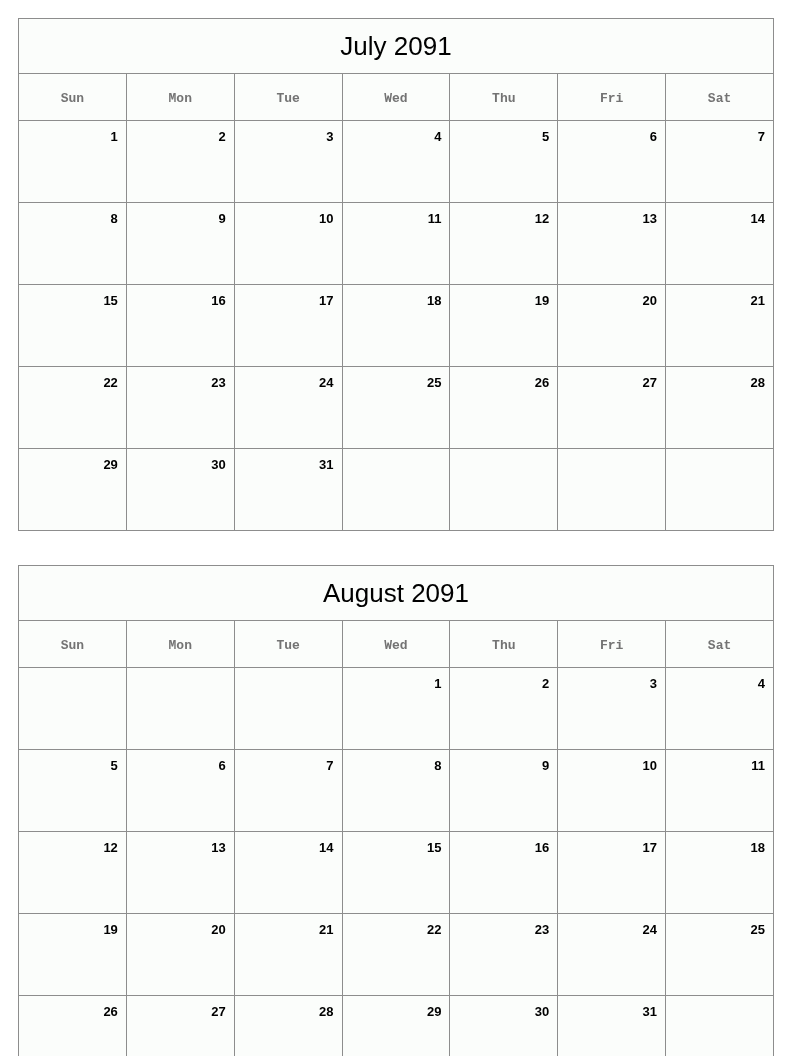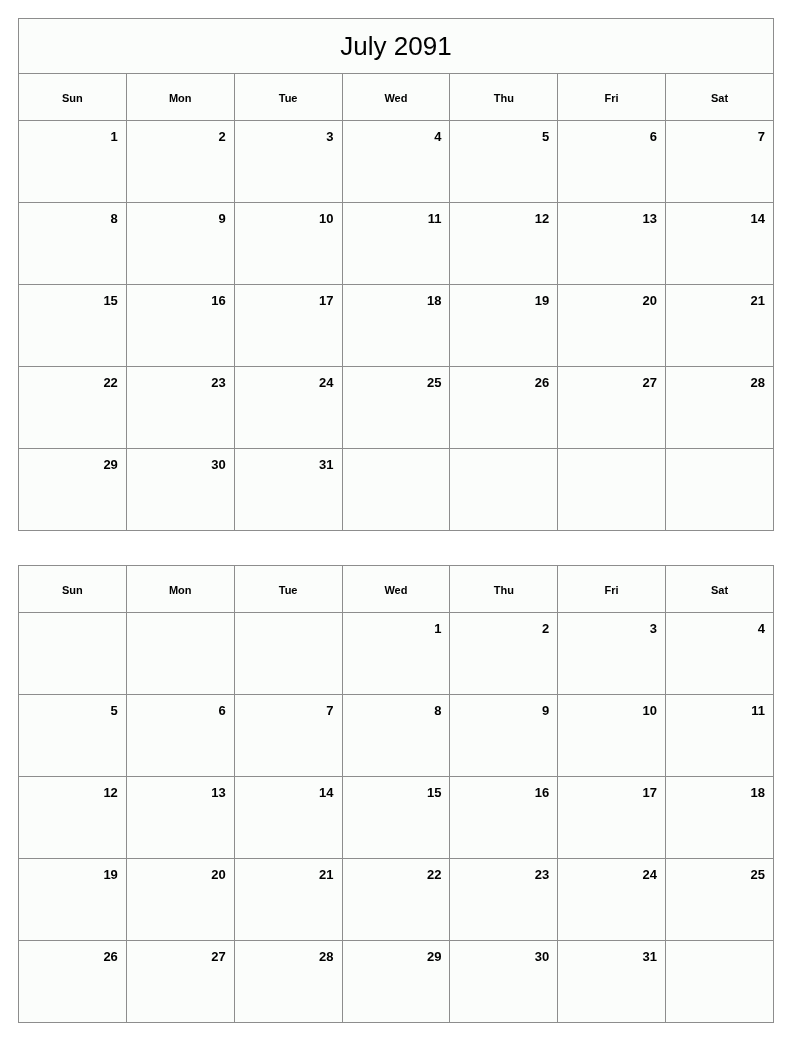--- a/index.html
+++ b/index.html
@@ -43,23 +43,24 @@
     letter-spacing: 0px;
     line-height: 54px;
   }
   .dow-cell {
     height: 46px;
     text-align: center;
     vertical-align: middle;
     padding: 0;
   }
   .dow-label {
-    font-size: 11px;
+    font-size: 13px;
     font-weight: bold;
-    color: #000000;
+    color: #737373;
+    font-family: Liberation Mono, monospace;
   }
   .day-cell {
     height: 75px;
     vertical-align: top;
     text-align: right;
     padding: 6px 8px 0 0;
   }
   .day-num {
     font-size: 13px;
     font-weight: bold;
@@ -141,20 +142,25 @@
         <td class="day-cell empty"><span class="day-num"></span></td>
       </tr>
     </tbody>
   </table>
 
   <div class="spacer"></div>
 
   <table class="cal-table">
     <tbody>
       <tr>
+        <td class="month-title-cell" colspan="7">
+          <span class="month-title">August 2091</span>
+        </td>
+      </tr>
+      <tr>
         <th class="dow-cell"><span class="dow-label">Sun</span></th>
         <th class="dow-cell"><span class="dow-label">Mon</span></th>
         <th class="dow-cell"><span class="dow-label">Tue</span></th>
         <th class="dow-cell"><span class="dow-label">Wed</span></th>
         <th class="dow-cell"><span class="dow-label">Thu</span></th>
         <th class="dow-cell"><span class="dow-label">Fri</span></th>
         <th class="dow-cell"><span class="dow-label">Sat</span></th>
       </tr>
 
       <tr>

